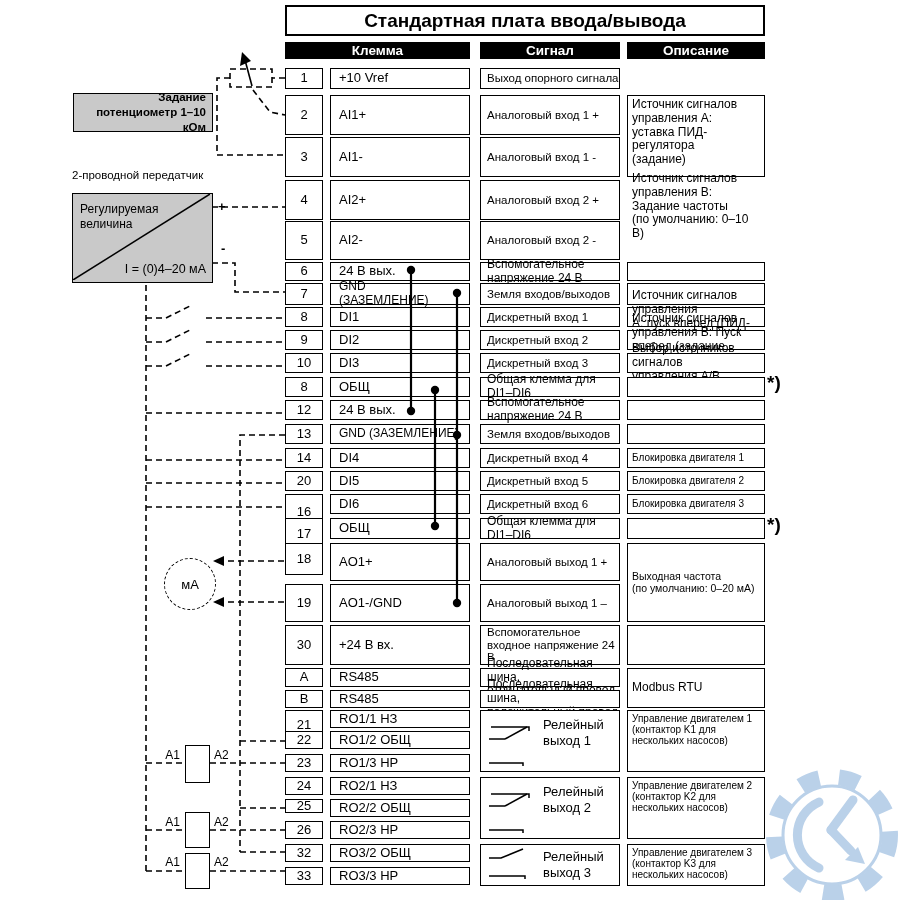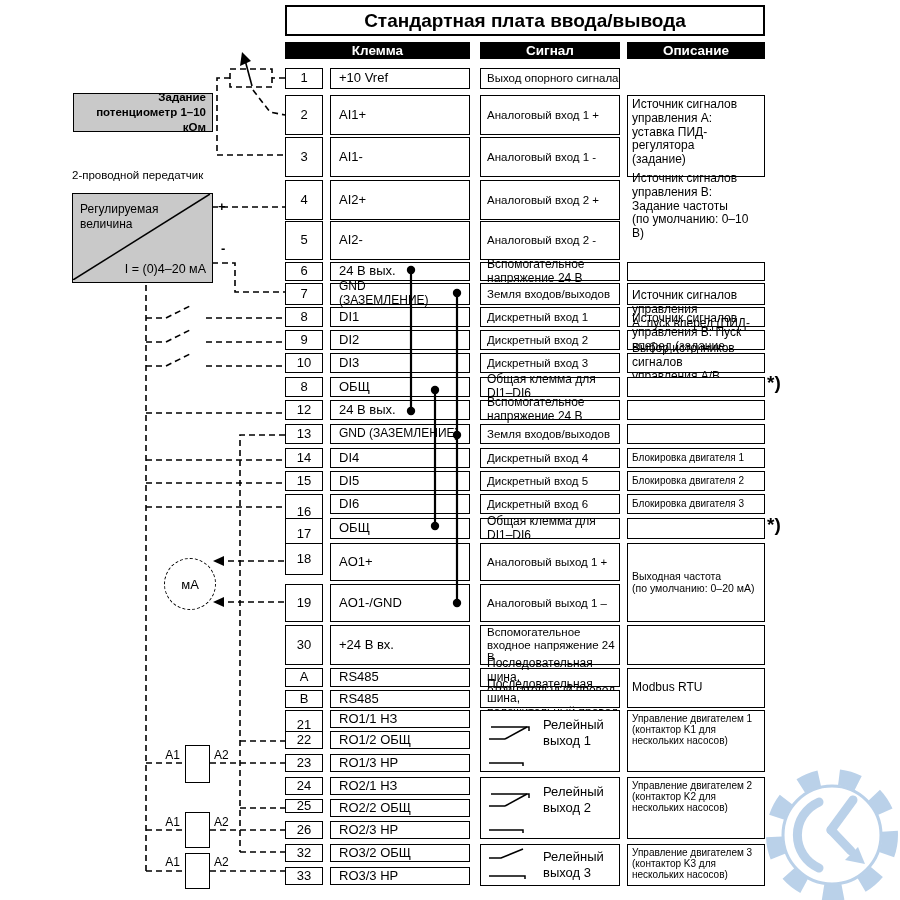--- a/index.html
+++ b/index.html
@@ -128,21 +128,21 @@
   <div class="box num" style="top:353px;height:20px">10</div>
   <div class="box name" style="top:353px;height:20px">DI3</div>
   <div class="box num" style="top:377px;height:20px">8</div>
   <div class="box name" style="top:377px;height:20px">ОБЩ</div>
   <div class="box num" style="top:400px;height:20px">12</div>
   <div class="box name" style="top:400px;height:20px">24 В вых.</div>
   <div class="box num" style="top:424px;height:20px">13</div>
   <div class="box name xs" style="top:424px;height:20px">GND (ЗАЗЕМЛЕНИЕ)</div>
   <div class="box num" style="top:448px;height:20px">14</div>
   <div class="box name" style="top:448px;height:20px">DI4</div>
-  <div class="box num" style="top:471px;height:20px">15</div>
+  <div class="box num" style="top:471px;height:20px">20</div>
   <div class="box name" style="top:471px;height:20px">DI5</div>
   <div class="box num" style="top:494px;height:36px">16</div>
   <div class="box name" style="top:494px;height:20px">DI6</div>
   <div class="box num" style="top:518px;height:32px">17</div>
   <div class="box name" style="top:518px;height:21px">ОБЩ</div>
   <div class="box num" style="top:543px;height:32px">18</div>
   <div class="box name" style="top:543px;height:38px">AO1+</div>
   <div class="box num" style="top:584px;height:38px">19</div>
   <div class="box name" style="top:584px;height:38px">AO1-/GND</div>
   <div class="box num" style="top:625px;height:40px">30</div>

